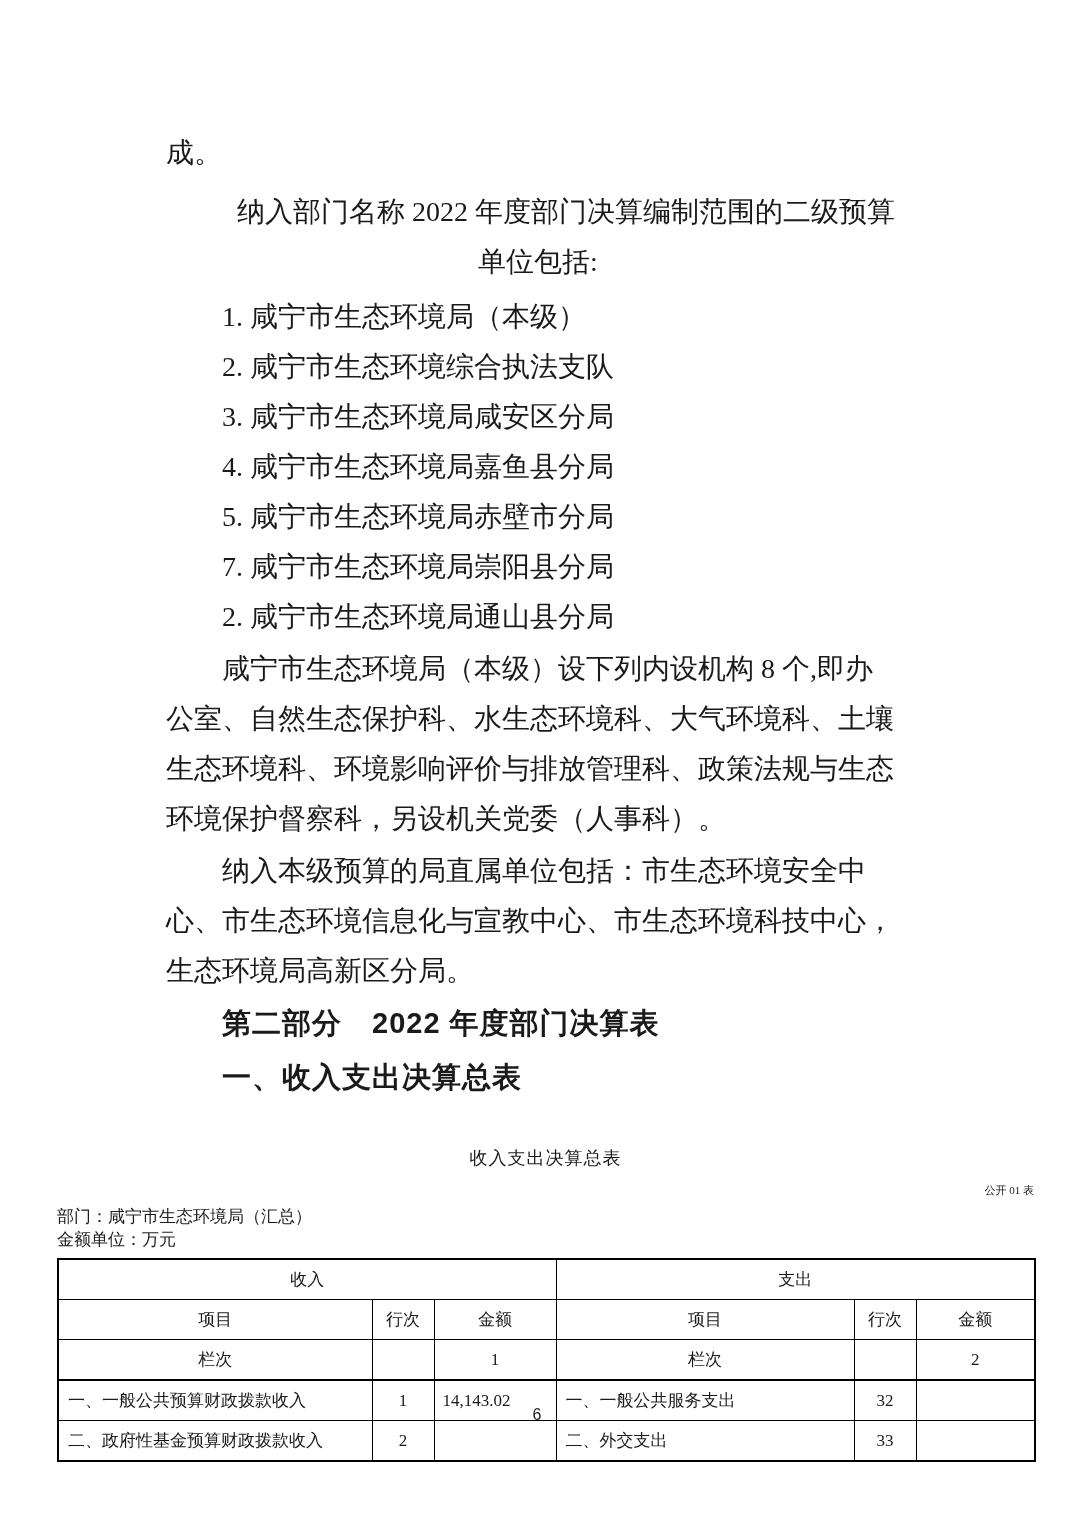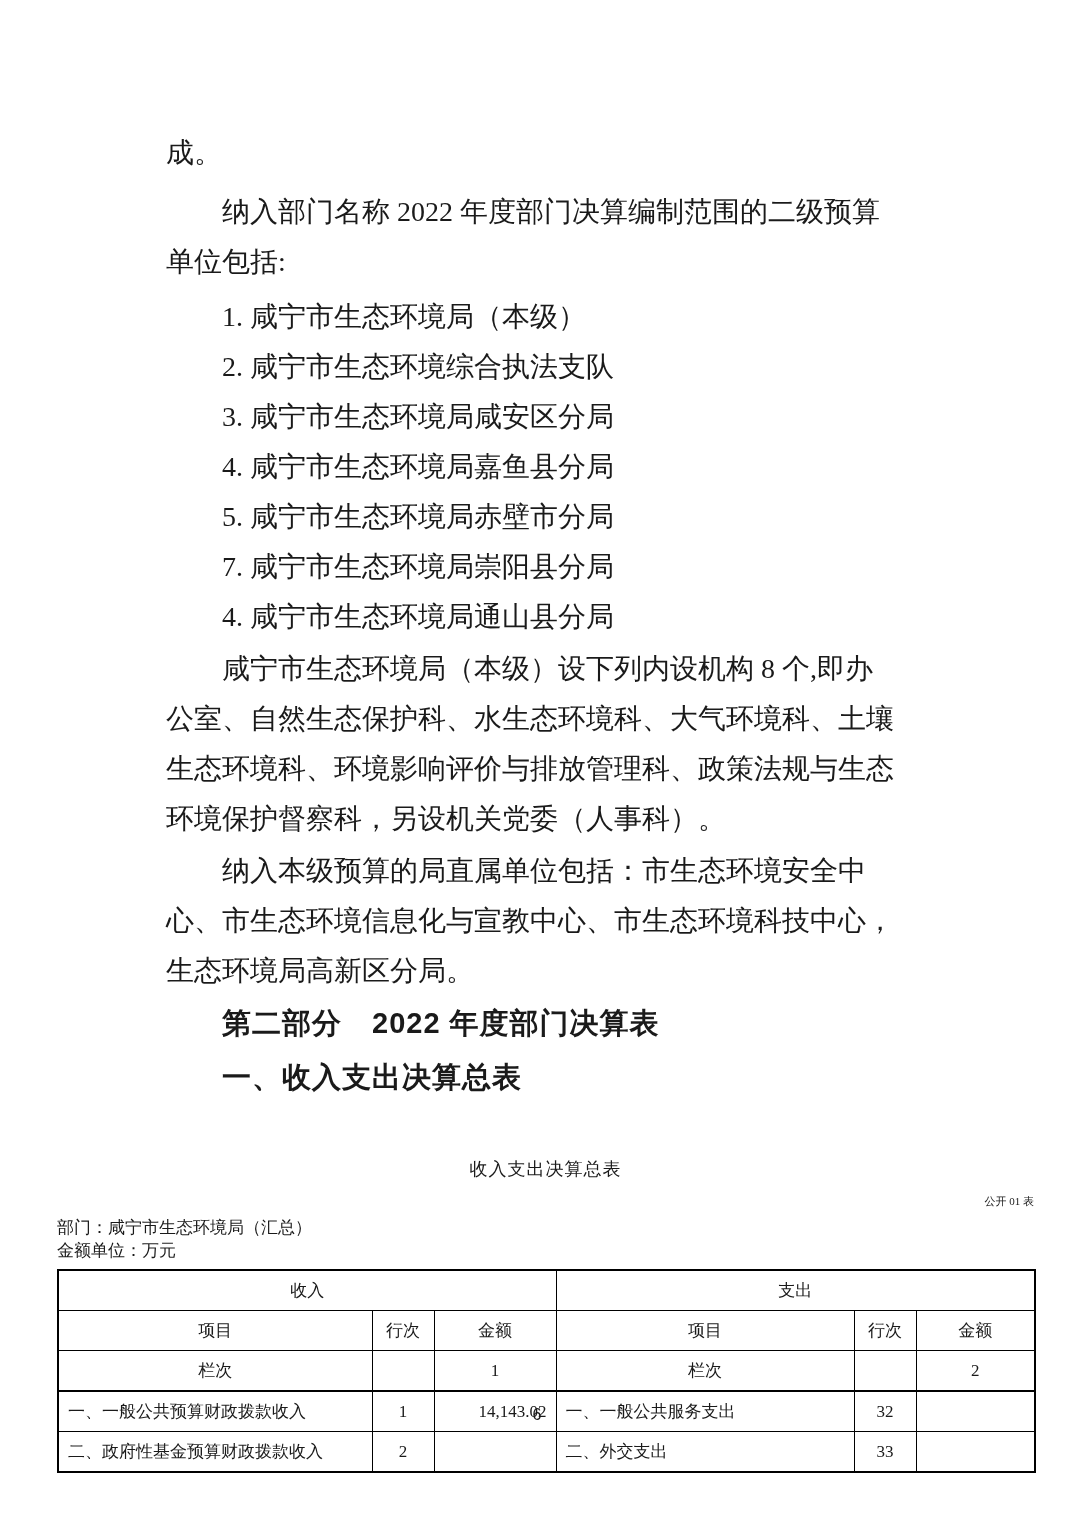--- a/index.html
+++ b/index.html
@@ -18,40 +18,39 @@
   .body-text {
     position: absolute;
     left: 166px;
     top: 128px;
     width: 744px;
     font-size: 28px;
     line-height: 50px;
   }
   .line { white-space: nowrap; }
   .indent { padding-left: 56px; }
-  .para-intro { margin-top: 9px; }
+  .para-intro { margin-top: 9px; text-align: center; }
   .unit-list { margin-top: 5px; }
   .para-org { margin-top: 2px; }
   .para-aff { margin-top: 2px; }
   .heading {
     font-family: "Liberation Sans", "DejaVu Sans", sans-serif;
     font-weight: bold;
     font-size: 29px;
     letter-spacing: 1px;
   }
   .h-part2 { margin-top: 2px; }
   .h-sec1 { margin-top: 4px; }
   
   .table-section {
     position: absolute;
     left: 57px;
     top: 1146px;
     width: 977px;
     font-size: 17px;
-    margin-top: 11px;
   }
   .tbl-title {
     text-align: center;
     font-size: 18px;
     letter-spacing: 1px;
   }
   .doc-label {
     text-align: right;
     margin-top: 13px;
     font-size: 11px;
@@ -75,21 +74,21 @@
     height: 29px;
     text-align: center;
     font-size: 17px;
     overflow: hidden;
     white-space: nowrap;
     padding: 8px;
   }
   table.budget tr.group-row td { height: 32px; }
   table.budget tr.cols-row td { border-bottom: 2px solid #000; }
   table.budget td.item-cell { text-align: left; padding-left: 9px; }
-  table.budget td.amount-cell { text-align: right; padding-right: 9px; }
+  table.budget td.amount-cell { text-align: left; padding-right: 9px; }
   
   .page-num {
     position: absolute;
     top: 1406px;
     left: 0;
     width: 100%;
     text-align: center;
     font-size: 16px;
     font-family: "Liberation Sans", "DejaVu Sans", sans-serif;
   }
@@ -107,21 +106,21 @@
       <div class="line">单位包括:</div>
     </div>
 
     <div class="unit-list">
       <div class="line indent">1. 咸宁市生态环境局（本级）</div>
       <div class="line indent">2. 咸宁市生态环境综合执法支队</div>
       <div class="line indent">3. 咸宁市生态环境局咸安区分局</div>
       <div class="line indent">4. 咸宁市生态环境局嘉鱼县分局</div>
       <div class="line indent">5. 咸宁市生态环境局赤壁市分局</div>
       <div class="line indent">7. 咸宁市生态环境局崇阳县分局</div>
-      <div class="line indent">4. 咸宁市生态环境局通山县分局</div>
+      <div class="line indent">2. 咸宁市生态环境局通山县分局</div>
     </div>
 
     <div class="para-org">
       <div class="line indent">咸宁市生态环境局（本级）设下列内设机构 8 个,即办</div>
       <div class="line">公室、自然生态保护科、水生态环境科、大气环境科、土壤</div>
       <div class="line">生态环境科、环境影响评价与排放管理科、政策法规与生态</div>
       <div class="line">环境保护督察科，另设机关党委（人事科）。</div>
     </div>
 
     <div class="para-aff">

